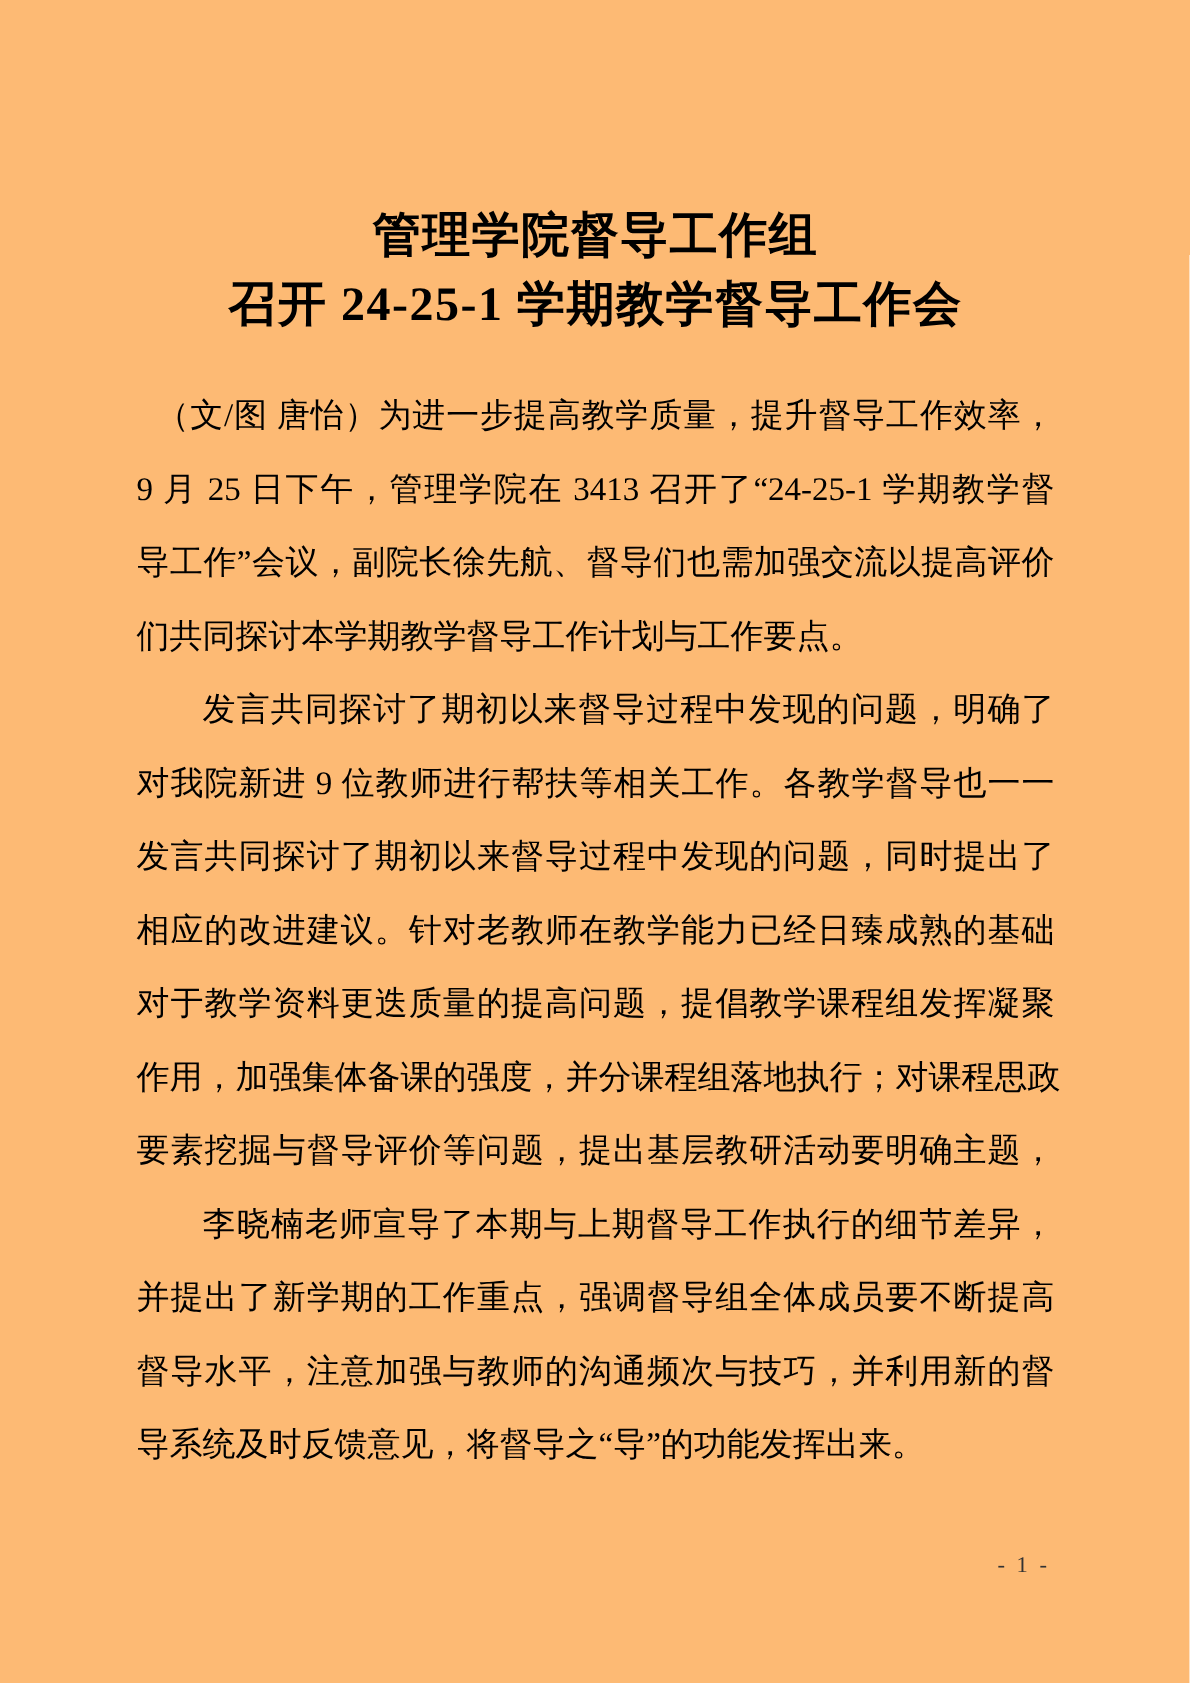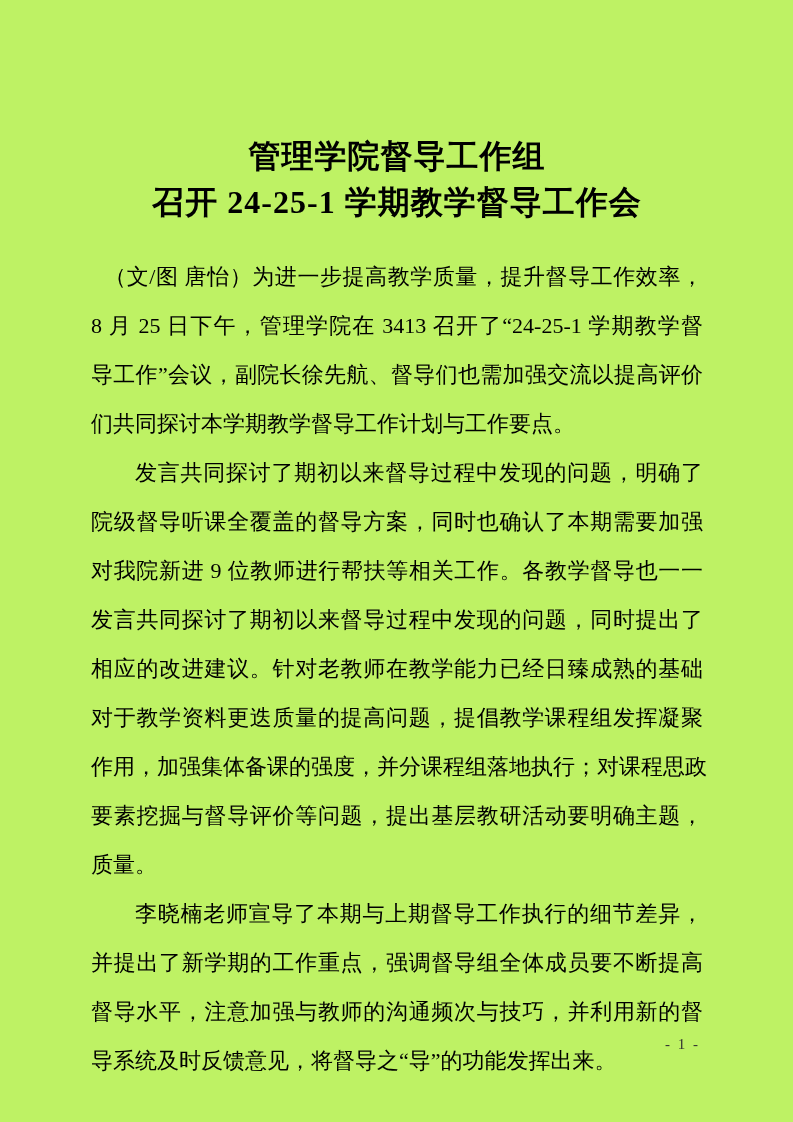--- a/index.html
+++ b/index.html
@@ -4,21 +4,21 @@
 <style>
   html, body {
     margin: 0;
     padding: 0;
     background: #ffffff;
   }
   .page {
     position: relative;
     width: 793px;
     height: 1122px;
-    background: #bef264;
+    background: #fdba74;
     color: #000000;
     box-sizing: border-box;
     padding: 133px 90px 0 91px;
     font-family: "Liberation Serif", "DejaVu Serif", serif;
     overflow: hidden;
   }
   .doc-title {
     margin: 0 0 33px 0;
     font-size: 32px;
     font-weight: bold;
@@ -61,35 +61,33 @@
 
   <h1 class="doc-title">
     <div>管理学院督导工作组</div>
     <div>召开 24-25-1 学期教学督导工作会</div>
   </h1>
 
   <div class="doc-body">
 
     <div>
       <div class="line ind-sm">（文/图 唐怡）为进一步提高教学质量，提升督导工作效率，</div>
-      <div class="line">8 月 25 日下午，管理学院在 3413 召开了“24-25-1 学期教学督</div>
+      <div class="line">9 月 25 日下午，管理学院在 3413 召开了“24-25-1 学期教学督</div>
       <div class="line">导工作”会议，副院长徐先航、督导们也需加强交流以提高评价</div>
       <div class="line end">们共同探讨本学期教学督导工作计划与工作要点。</div>
     </div>
 
     <div>
       <div class="line ind">发言共同探讨了期初以来督导过程中发现的问题，明确了</div>
-      <div class="line">院级督导听课全覆盖的督导方案，同时也确认了本期需要加强</div>
       <div class="line">对我院新进 9 位教师进行帮扶等相关工作。各教学督导也一一</div>
       <div class="line">发言共同探讨了期初以来督导过程中发现的问题，同时提出了</div>
       <div class="line">相应的改进建议。针对老教师在教学能力已经日臻成熟的基础</div>
       <div class="line">对于教学资料更迭质量的提高问题，提倡教学课程组发挥凝聚</div>
       <div class="line">作用，加强集体备课的强度，并分课程组落地执行；对课程思政</div>
       <div class="line">要素挖掘与督导评价等问题，提出基层教研活动要明确主题，</div>
-      <div class="line end">质量。</div>
     </div>
 
     <div>
       <div class="line ind">李晓楠老师宣导了本期与上期督导工作执行的细节差异，</div>
       <div class="line">并提出了新学期的工作重点，强调督导组全体成员要不断提高</div>
       <div class="line">督导水平，注意加强与教师的沟通频次与技巧，并利用新的督</div>
       <div class="line end">导系统及时反馈意见，将督导之“导”的功能发挥出来。</div>
     </div>
 
   </div>

